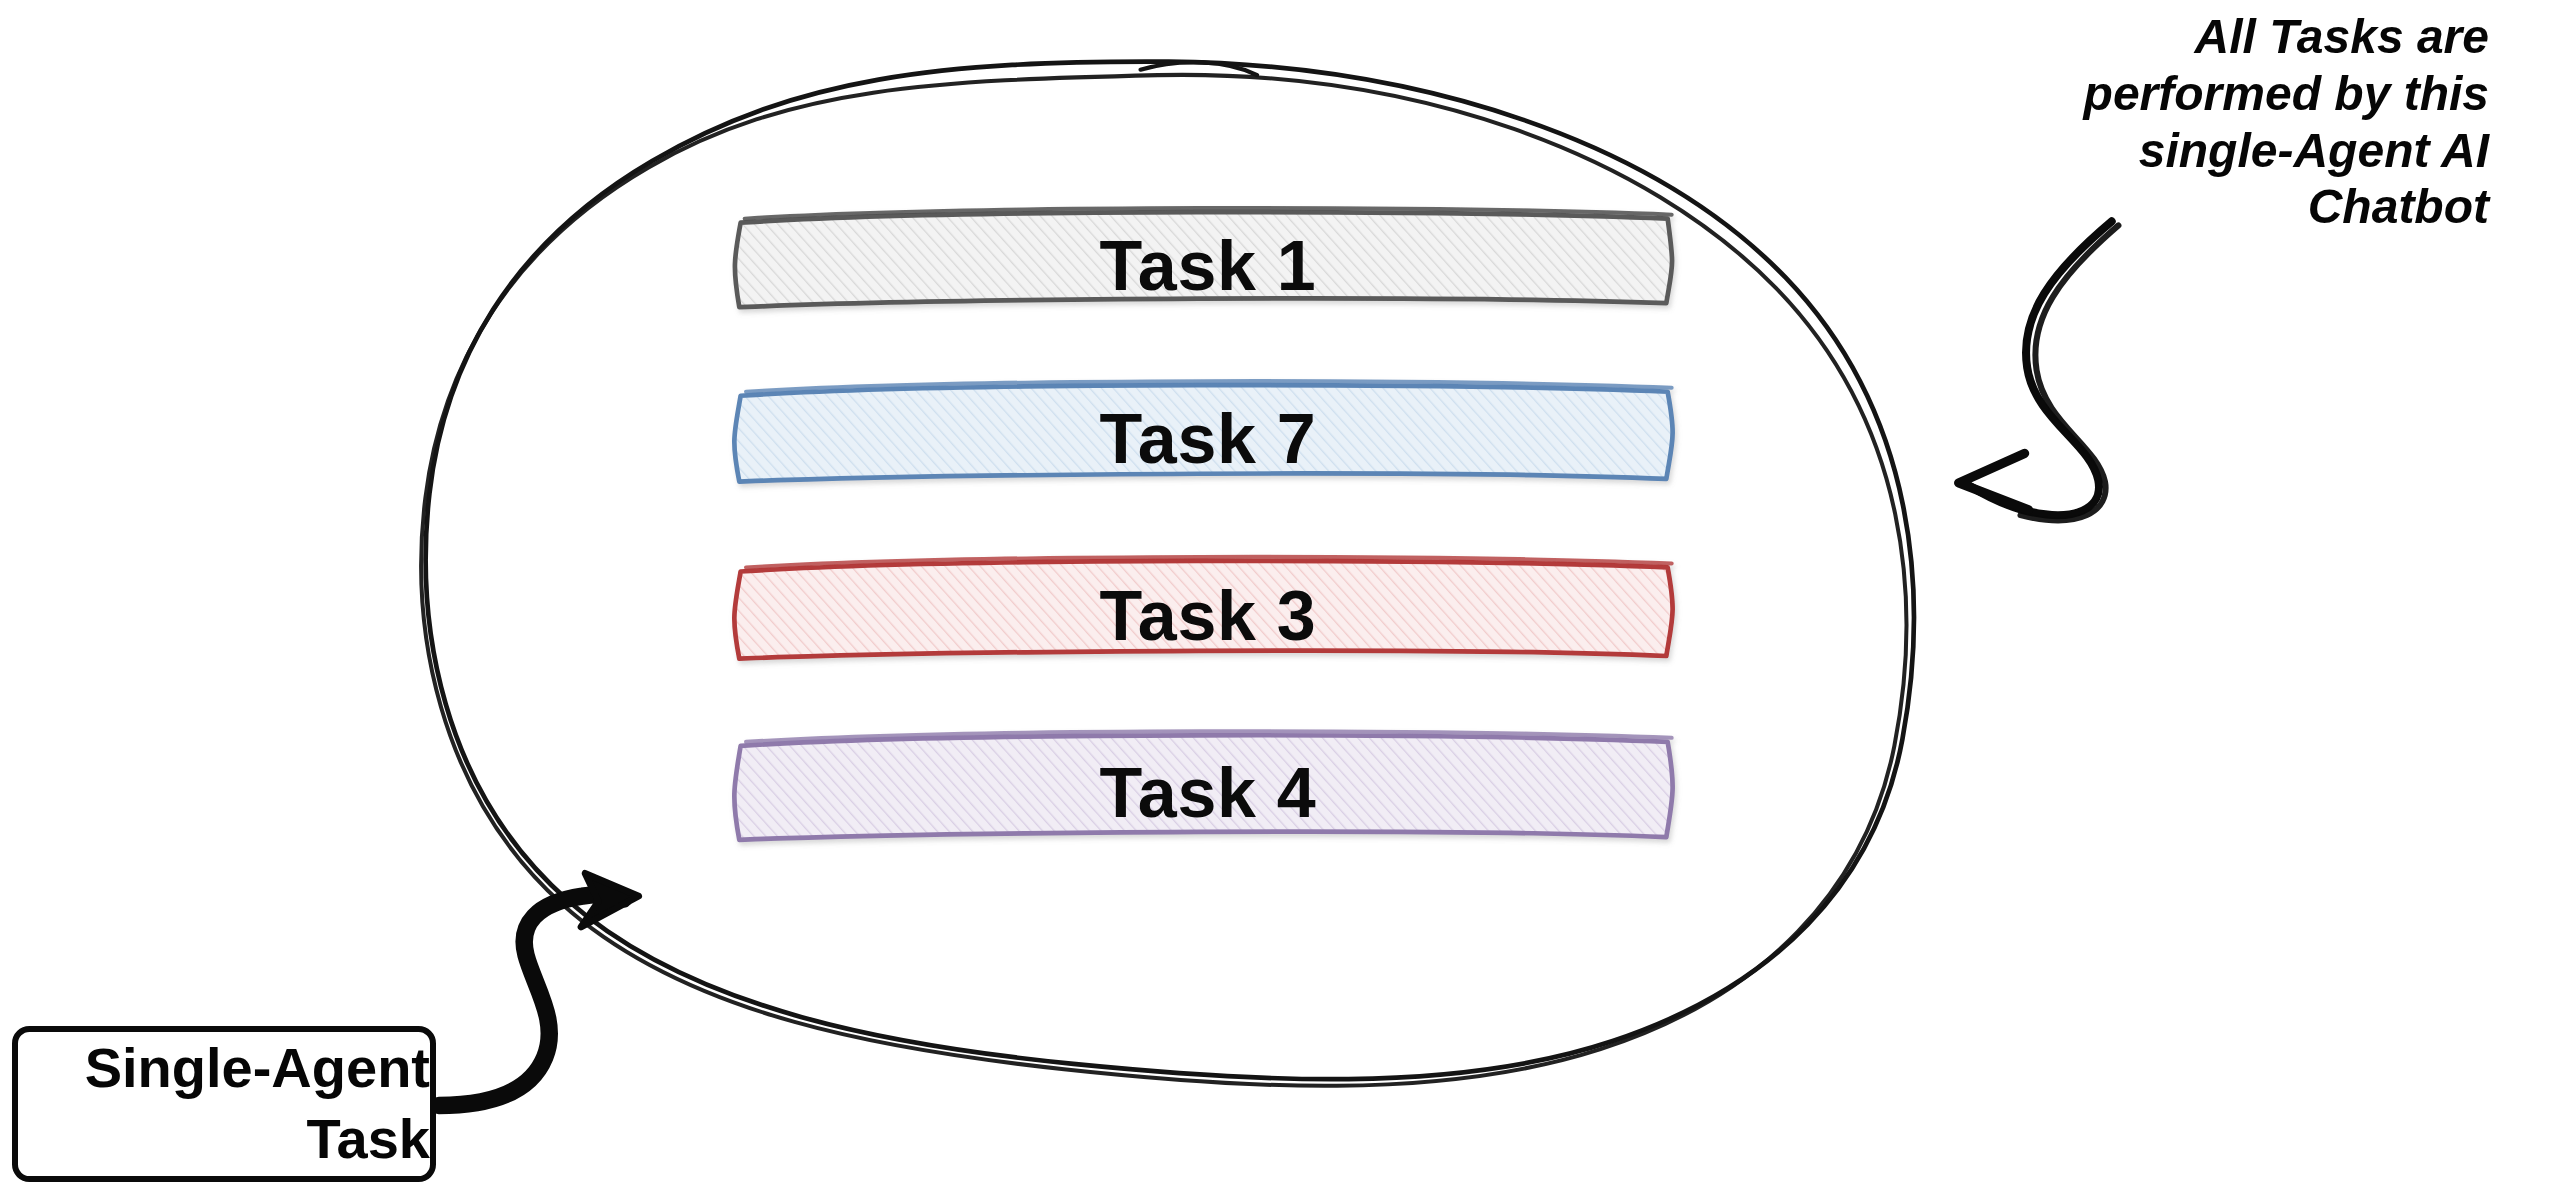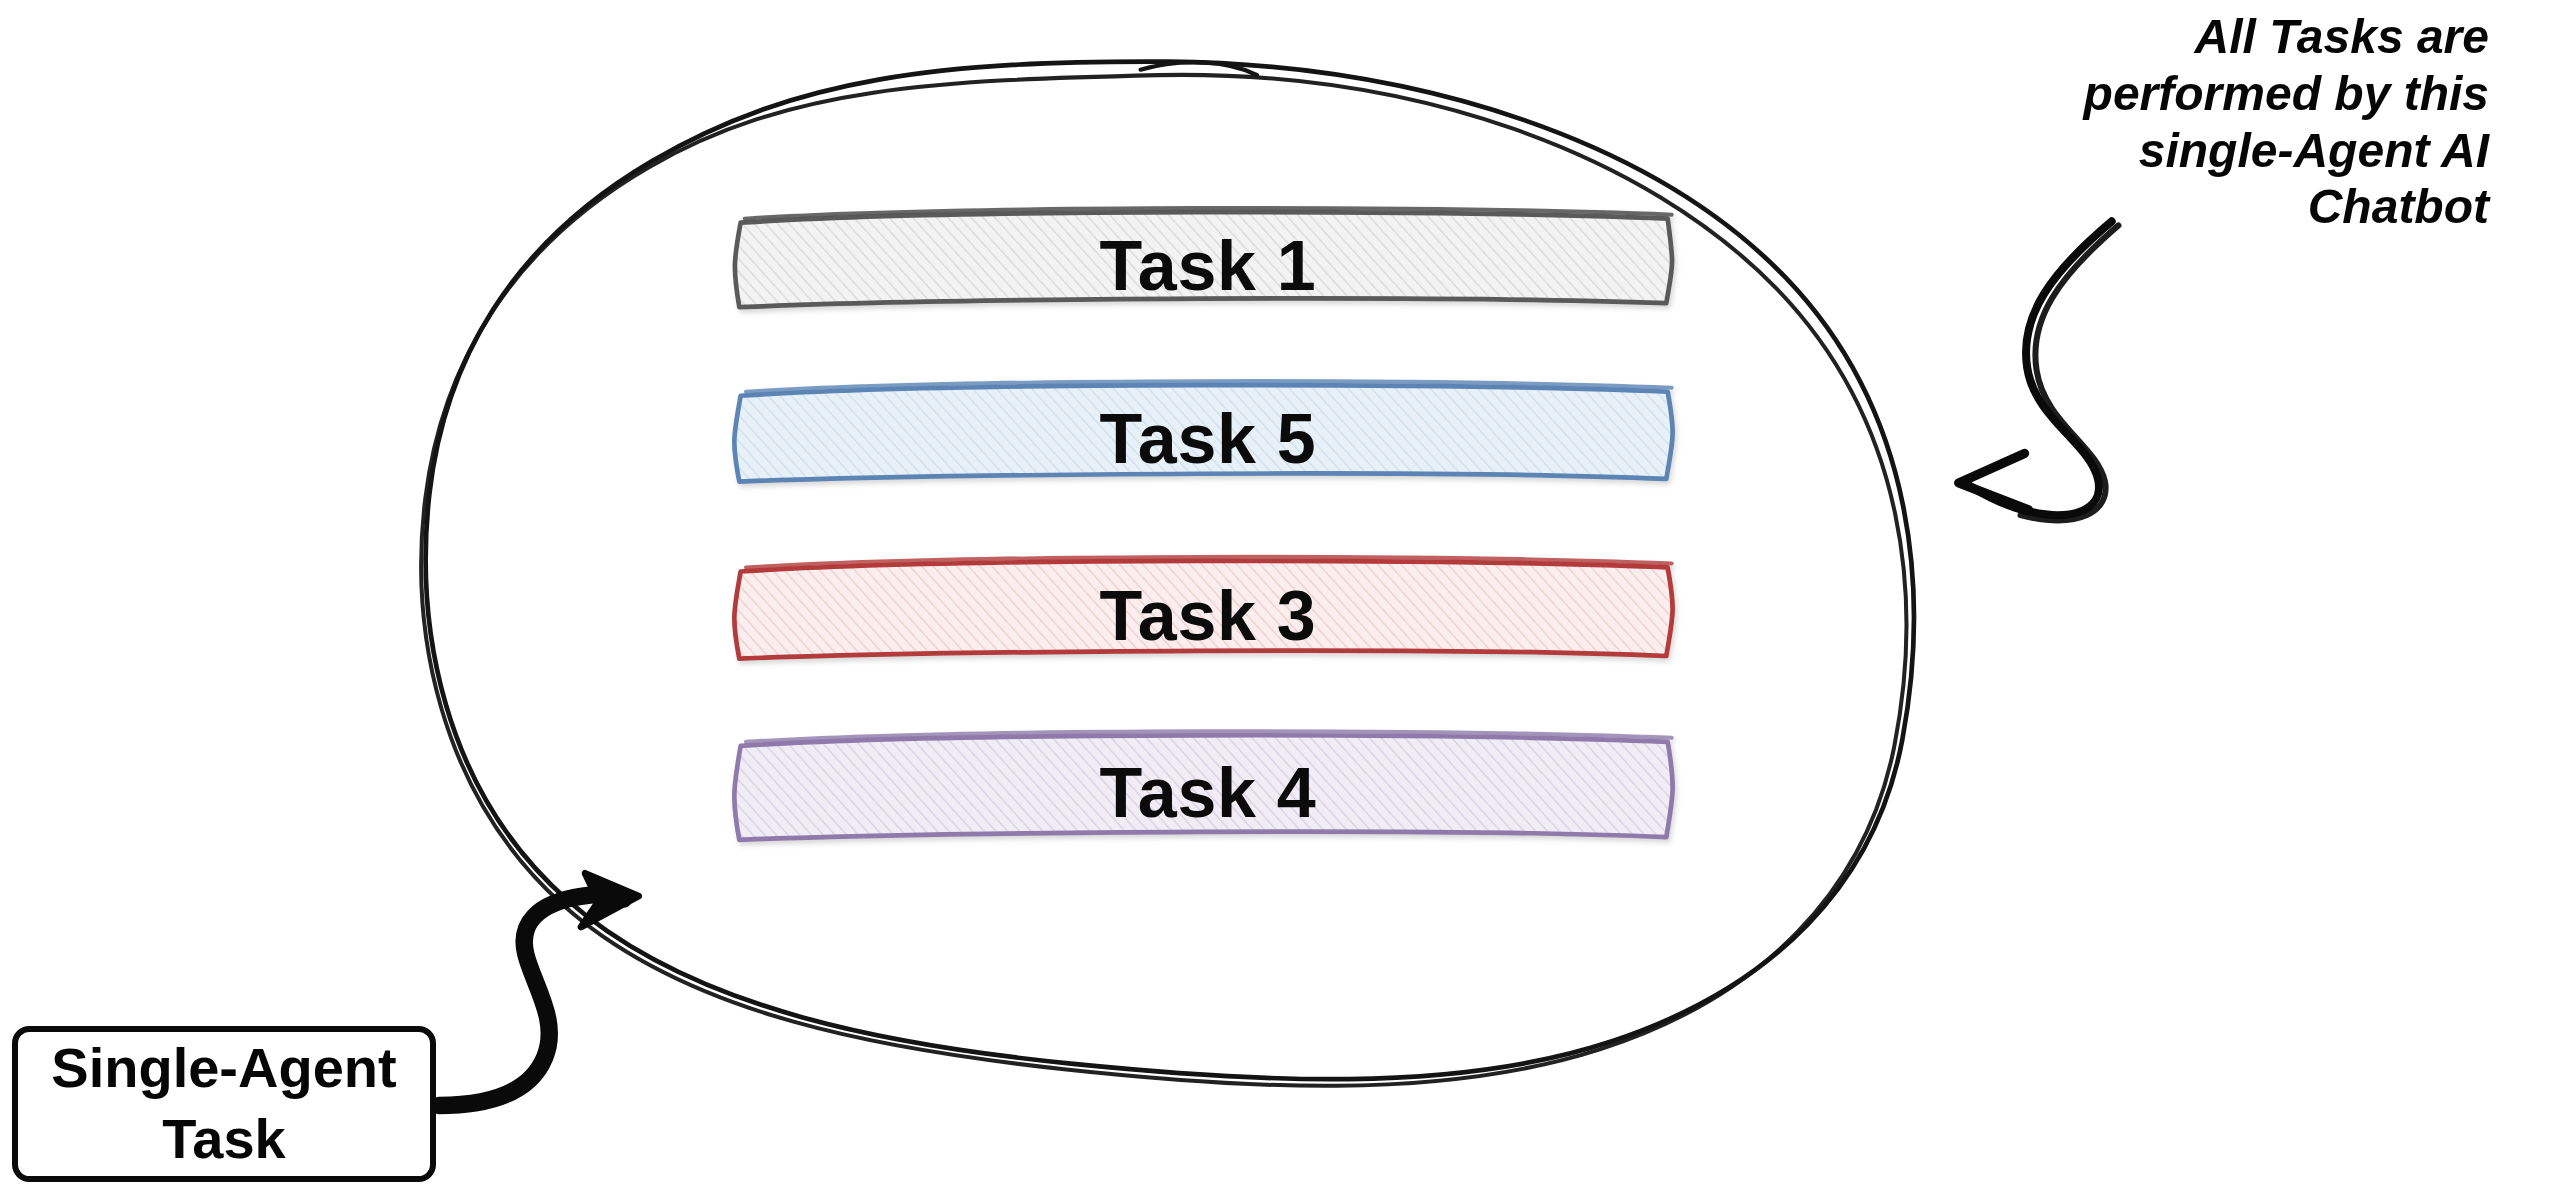--- a/index.html
+++ b/index.html
@@ -54,21 +54,21 @@
     left: 12px;
     top: 1026px;
     width: 424px;
     height: 156px;
     box-sizing: border-box;
     border: 6px solid #0a0a0a;
     border-radius: 17.4px;
     background: #ffffff;
     display: flex;
     flex-direction: column;
-    align-items: center;
+    align-items: flex-end;
     justify-content: center;
     font-family: "Liberation Sans", sans-serif;
     font-weight: bold;
     font-size: 56px;
     line-height: 1.12;
     color: #060606;
     white-space: nowrap;
     gap: 8px;
   }
 </style>
@@ -222,21 +222,21 @@
                C 834 1522 796 1470 784 1424
                C 772 1378 800 1346 868 1336
                C 890 1332 912 1334 930 1340" fill="none" stroke="#0a0a0a" stroke-width="26" stroke-linecap="round" stroke-linejoin="round"></path>
 
       <path d="M 952 1336 L 872 1302 L 892 1344 L 866 1382 Z" fill="#0a0a0a" stroke="#0a0a0a" stroke-width="10" stroke-linejoin="round"></path>
     </g>
   </svg>
 
   <div class="task-label" style="left:741px; top:223px; width:934px; height:85px;">Task 1</div>
 
-  <div class="task-label" style="left:741px; top:396px; width:934px; height:86px;">Task 5</div>
+  <div class="task-label" style="left:741px; top:396px; width:934px; height:86px;">Task 7</div>
 
   <div class="task-label" style="left:741px; top:572px; width:934px; height:87px;">Task 3</div>
 
   <div class="task-label" style="left:741px; top:746px; width:934px; height:94px;">Task 4</div>
 
   <div class="annot-note">
     <div>All Tasks are</div>
     <div>performed by this</div>
     <div>single-Agent AI</div>
     <div>Chatbot</div>

